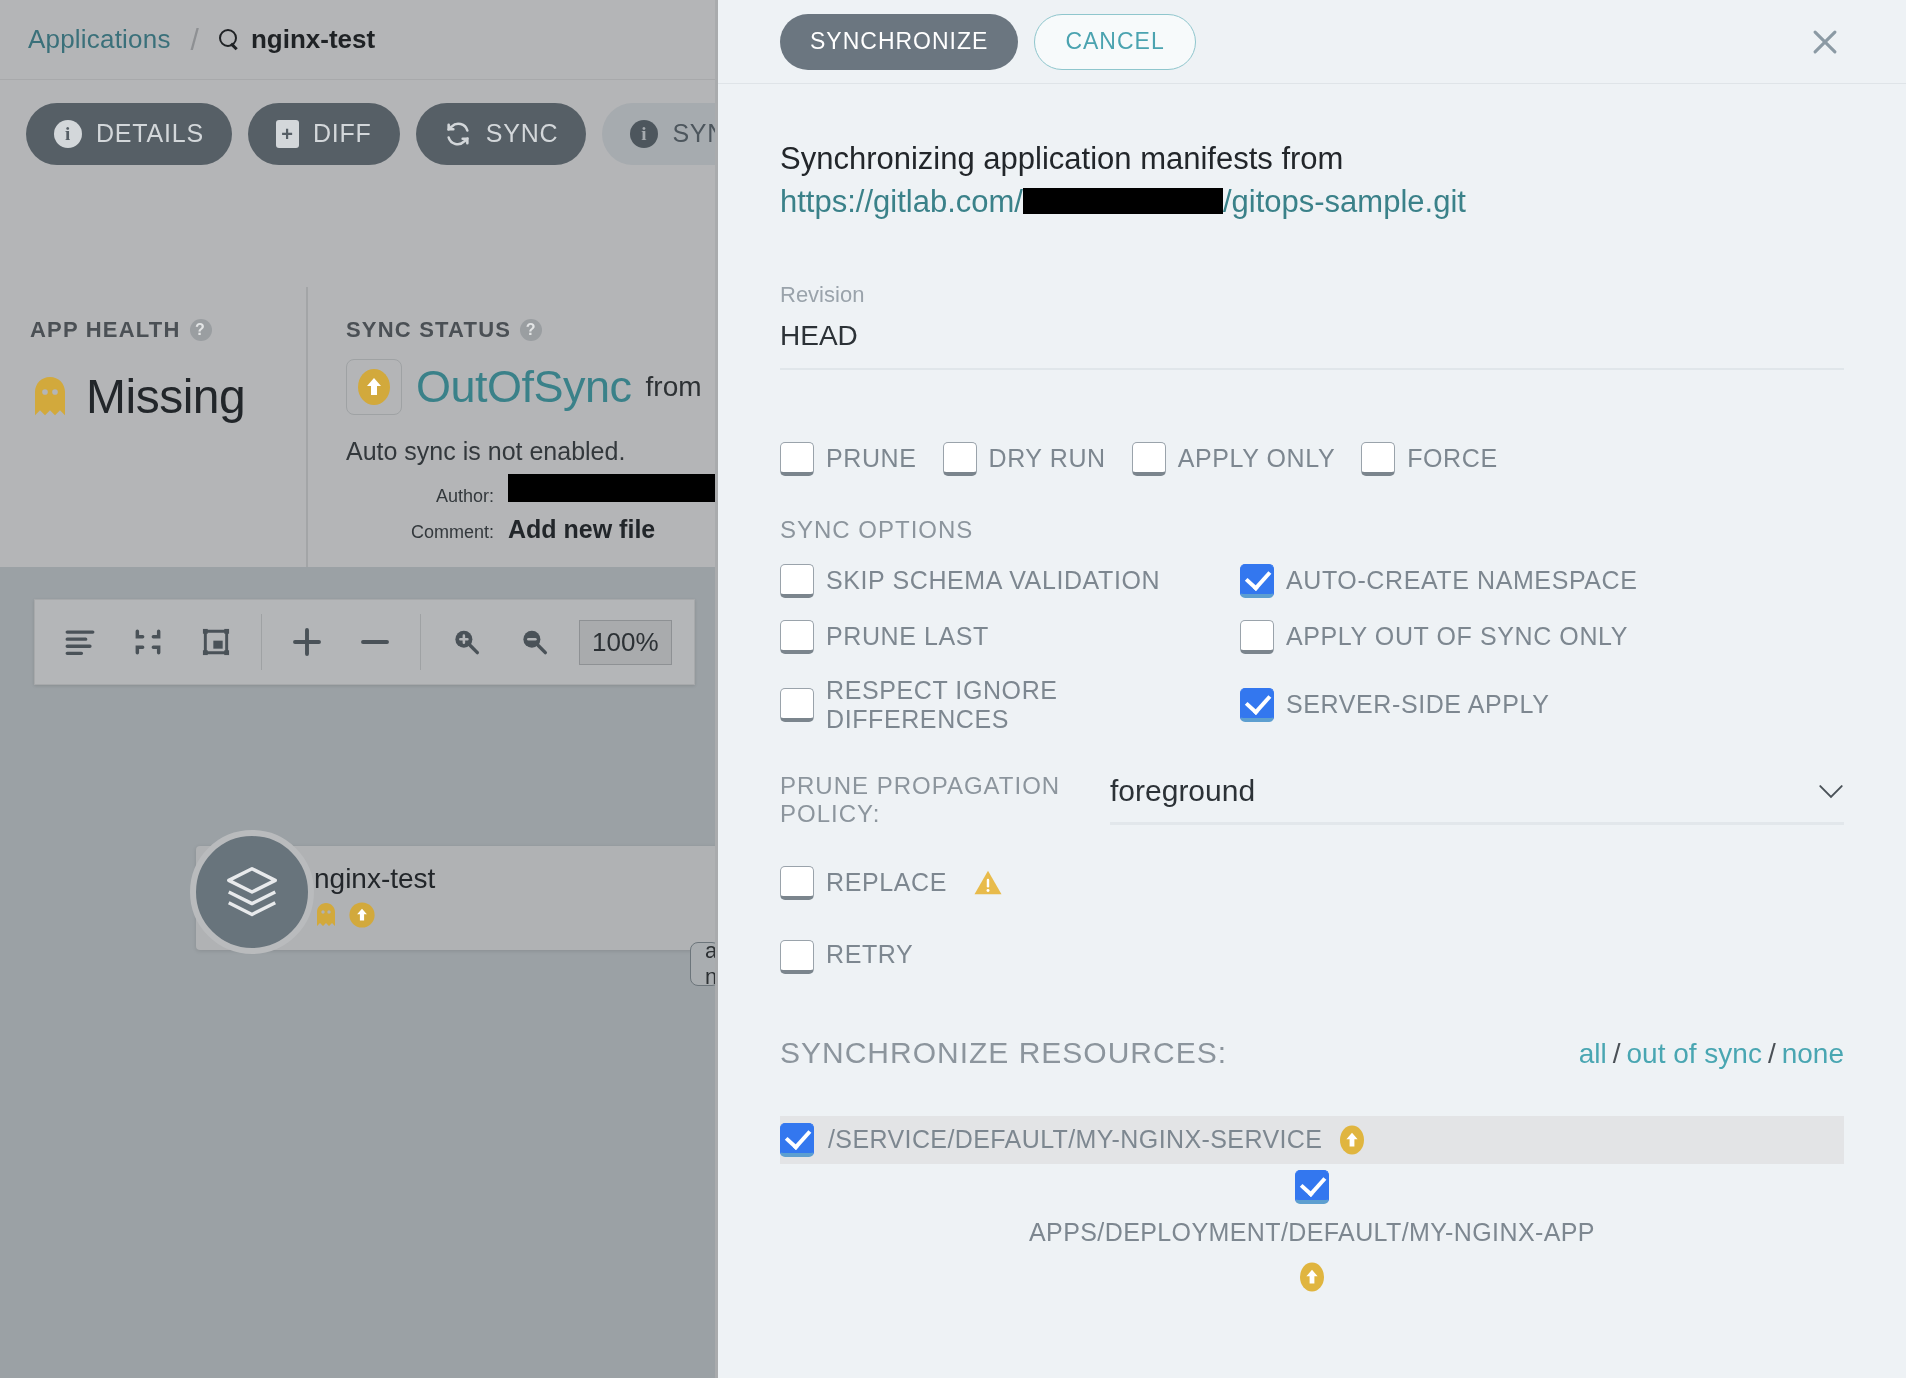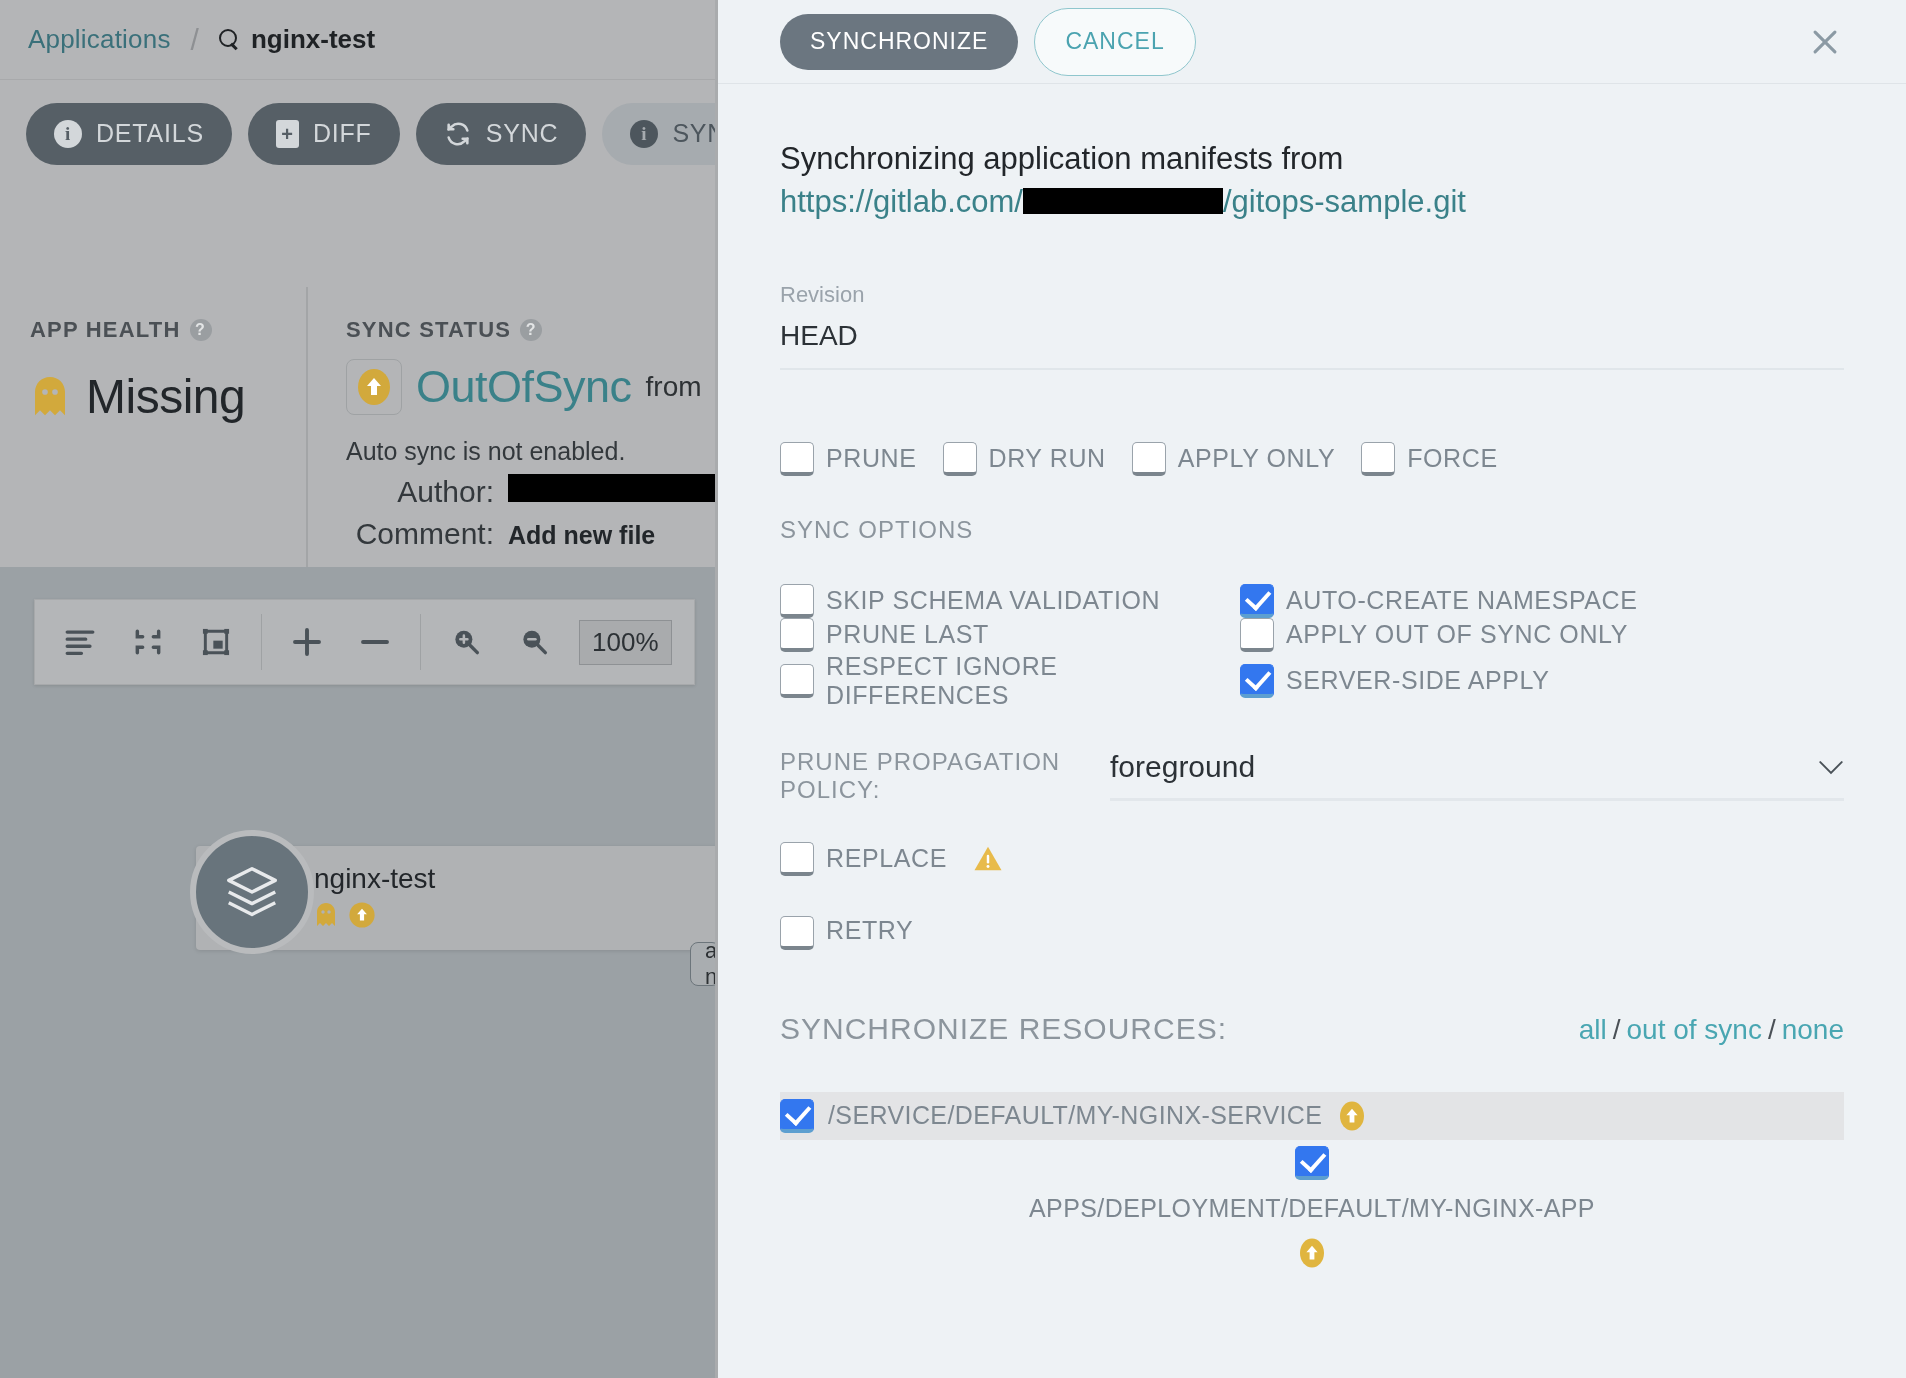--- a/index.html
+++ b/index.html
@@ -66,21 +66,21 @@
   .ghost { width: 40px; height: 44px; }
   .health-text { font-size: 48px; color: #22262a; letter-spacing: -.5px; }
   .sync-row { display: flex; align-items: center; gap: 14px; margin-top: 16px; }
   .sync-badge { width: 56px; height: 56px; border: 1px solid #9fa2a4; border-radius: 8px;
                 display: flex; align-items: center; justify-content: center; }
   .sync-text { font-size: 45px; color: #3a8189; letter-spacing: -.5px; }
   .sync-from { font-size: 28px; color: #2d3134; }
   .sync-head { font-size: 28px; color: #3a8189; }
   .autosync { font-size: 25px; color: #33383c; margin-top: 22px; }
   .meta-line { display:flex; align-items:baseline; gap: 14px; margin-top: 8px; }
-  .meta-key { width: 148px; text-align: right; font-size: 30px; color: #33383c; }
+  .meta-key { width: 148px; text-align: right; font-size: 18px; color: #33383c; }
   .redact { display:inline-block; background:#000; height: 28px; width: 300px; }
   .meta-val { font-size: 25px; color: #22262a; font-weight: 600; }
 
   .graph-area { position: absolute; left: 0; top: 567px; width: 1906px; bottom: 0; background: #9ba1a5; }
 
   .zoom-toolbar {
     position: absolute; left: 34px; top: 32px; height: 86px;
     background: #b4b6b8; border: 1px solid #a7a9ab;
     display: flex; align-items: center; padding: 0 22px; gap: 22px;
     box-shadow: 0 1px 3px rgba(0,0,0,.12);
@@ -113,21 +113,21 @@
     height: 84px; display: flex; align-items: center; padding: 0 0 0 62px;
     border-bottom: 1px solid #dfe4e8; position: relative; flex: 0 0 84px;
   }
   .btn-sync {
     background: #6b7680; color: #fff; border: none; border-radius: 34px;
     height: 56px; padding: 0 30px; font-size: 23px; letter-spacing: 1px;
     font-family: "Liberation Sans", sans-serif; cursor: pointer;
   }
   .btn-cancel {
     background: #f7fafb; color: #4ba3b0; border: 1.6px solid #8fc6cd;
-    border-radius: 34px; height: 68px; padding: 0 30px; font-size: 23px;
+    border-radius: 34px; height: 56px; padding: 0 30px; font-size: 23px;
     letter-spacing: 1px; margin-left: 16px;
     font-family: "Liberation Sans", sans-serif; cursor: pointer;
   }
   .btn-close {
     position: absolute; right: 64px; top: 50%; transform: translateY(-50%);
     width: 34px; height: 34px; cursor: pointer;
   }
 
   .panel-body { flex: 1; padding: 56px 62px 0 62px; overflow: hidden; }
 
@@ -149,21 +149,21 @@
   }
   .cb.checked { background: #3377ef; border-color: #3377ef; border-bottom-color: #5d9fd0; }
   .cb.checked::after {
     content: ""; width: 11px; height: 19px; border: solid #fff;
     border-width: 0 4px 4px 0; transform: rotate(42deg) translate(-1px,-2px);
   }
   .cb-lbl { font-size: 25px; color: #7d8790; letter-spacing: .6px; margin: 0 26px 0 12px; }
 
   .section-label { font-size: 24px; color: #8c959d; letter-spacing: 1px; margin-top: 40px; }
 
-  .opt-grid { display: grid; grid-template-columns: 460px 1fr; margin-top: 40px; }
+  .opt-grid { display: grid; grid-template-columns: 460px 1fr; row-gap: 22px; margin-top: 20px; }
   .opt { display: flex; align-items: center; }
   .opt .cb-lbl { margin-right: 0; }
 
   .policy-row { display: flex; align-items: center; margin-top: 38px; }
   .policy-label { font-size: 24px; color: #8c959d; letter-spacing: 1px; width: 330px; }
   .policy-select {
     flex: 1; display: flex; align-items: center; justify-content: space-between;
     border-bottom: 3px solid #e2e7eb; padding-bottom: 14px; cursor: pointer;
   }
   .policy-value { font-size: 30px; color: #2c3237; }

